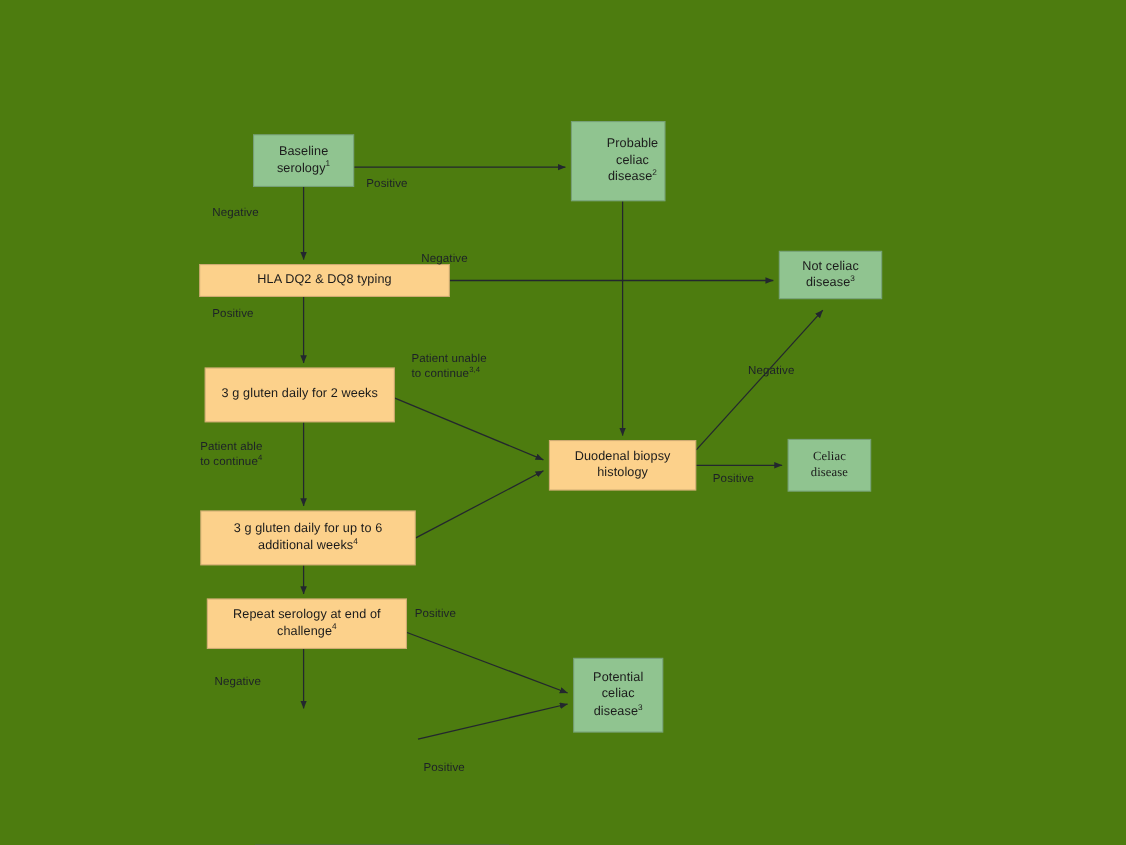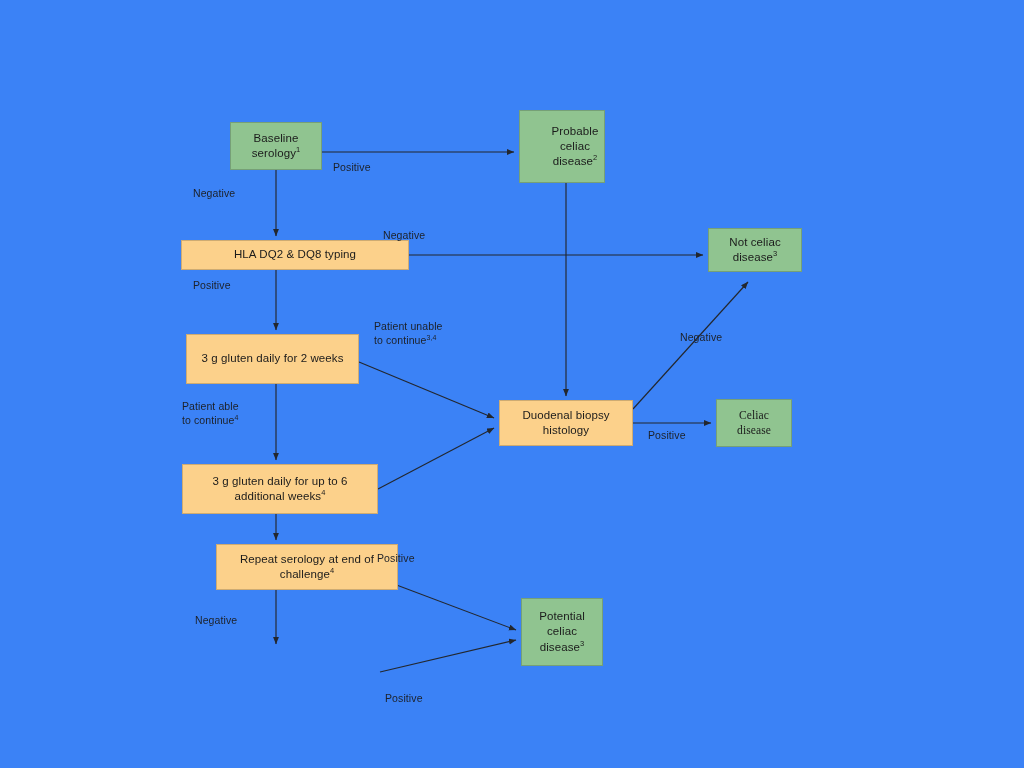--- a/index.html
+++ b/index.html
@@ -9,21 +9,21 @@
     background: #545c66;
     width: 1024px;
     height: 768px;
     overflow: hidden;
     font-family: "Liberation Sans", sans-serif;
   }
   #canvas {
     position: relative;
     width: 1024px;
     height: 768px;
-    background: #3b82f6;
+    background: #4d7c0f;
   }
   svg#edges {
     position: absolute;
     left: 0;
     top: 0;
     width: 1024px;
     height: 768px;
     pointer-events: none;
   }
   .node {
@@ -133,21 +133,21 @@
   </div>
 
   <div class="node green" style="left:716px; top:399px; width:76px; height:48px;font-family:Liberation Serif, serif;">
     <span><span>Celiac disease</span><sup></sup></span>
   </div>
 
   <div class="node orange" style="left:182px; top:464px; width:196px; height:50px;">
     <span><span>3 g gluten daily for up to 6 additional weeks</span><sup>4</sup></span>
   </div>
 
-  <div class="node orange" style="left:188px; top:544px; width:182px; height:46px;margin-left:28px;">
+  <div class="node orange" style="left:188px; top:544px; width:182px; height:46px;">
     <span><span>Repeat serology at end of challenge</span><sup>4</sup></span>
   </div>
 
   <div class="node green" style="left:521px; top:598px; width:82px; height:68px;">
     <span><span>Potential celiac disease</span><sup>3</sup></span>
   </div>
 
 
   <div class="edge-label" style="left:333px; top:160px;"><span>Positive</span><sup></sup></div>
 

